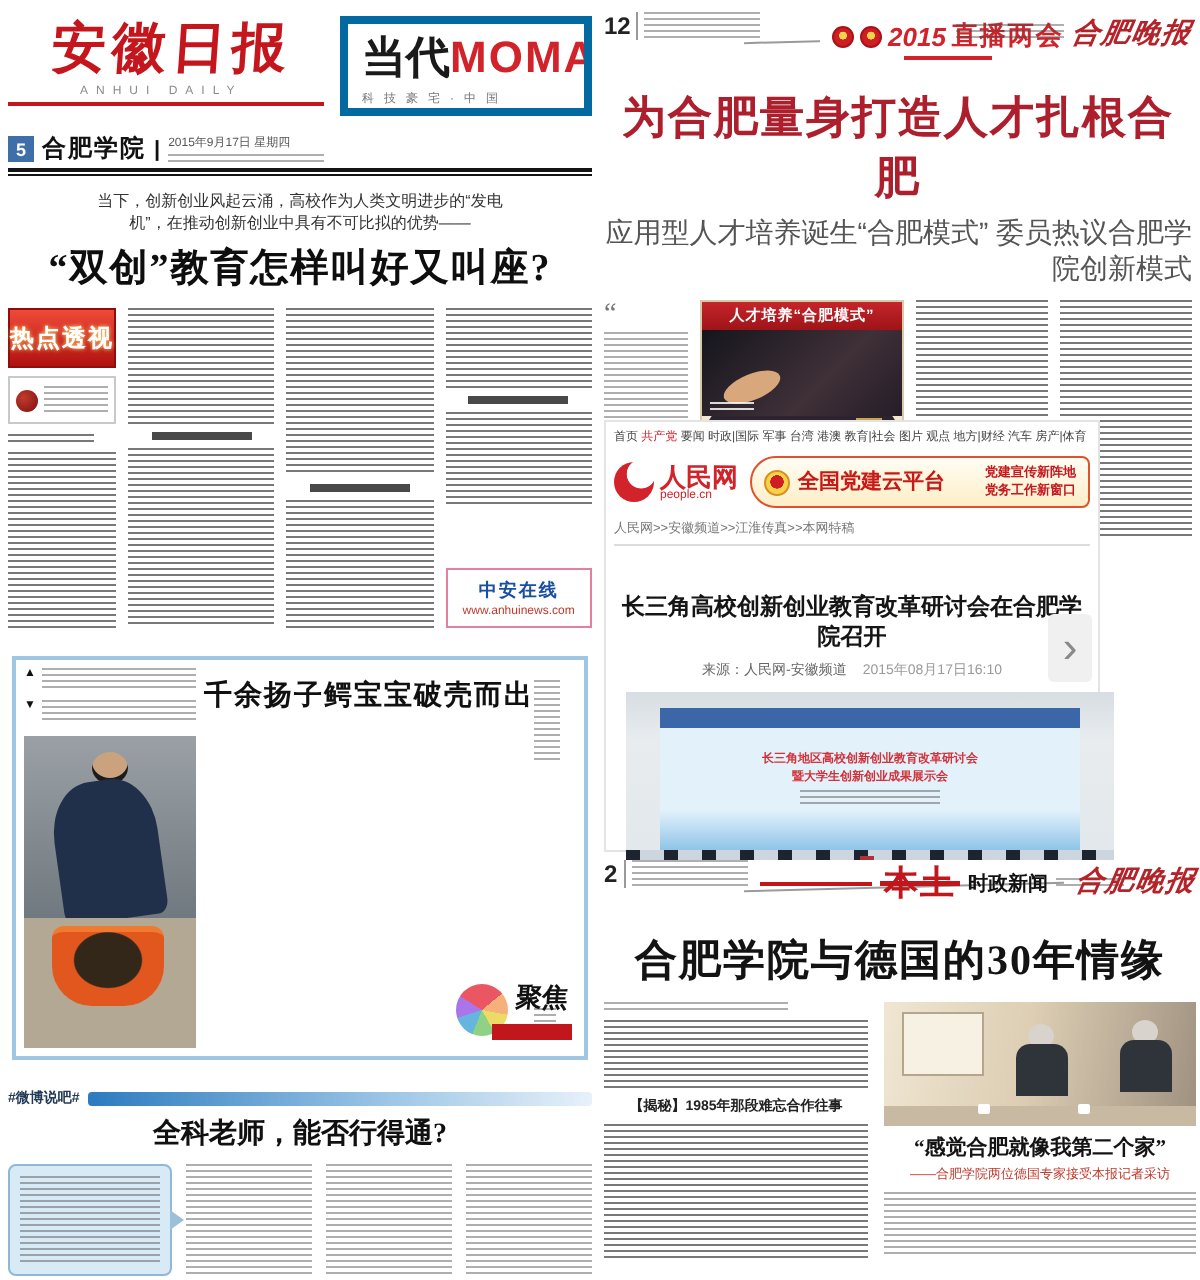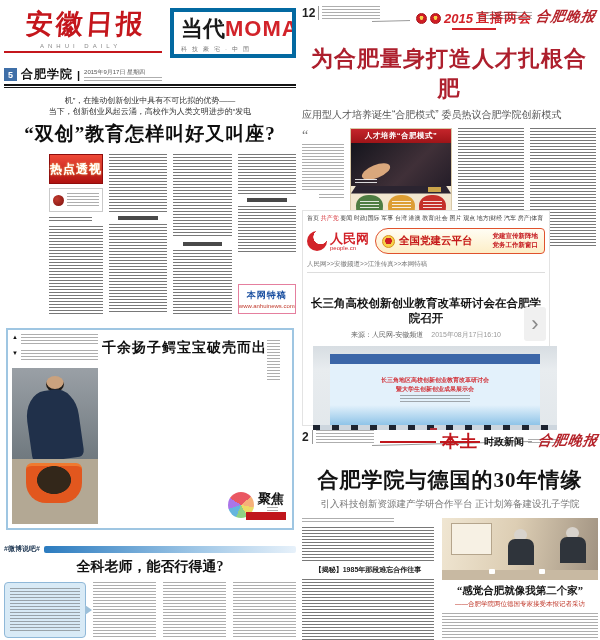--- a/index.html
+++ b/index.html
@@ -30,21 +30,21 @@
   .pageno-blue { width:13px; height:13px; background:#3f6fa8; color:#fff; font-weight:bold; font-size:9px; display:flex; align-items:center; justify-content:center; }
   .sec-name { font-family:"Liberation Serif",serif; font-weight:bold; font-size:12px; color:#111; letter-spacing:1px; }
   .sec-div { color:#111; font-weight:bold; font-size:11px; }
   .dateline-wrap { display:flex; flex-direction:column; gap:2px; }
   .dateline { font-size:6px; color:#555; line-height:6px; }
   .double-rule { margin-top:2px; height:4px; border-top:2px solid #141414; border-bottom:1px solid #141414; }
   .intro { margin-top:7px; text-align:center; font-size:8px; color:#333; line-height:11px; }
   .ah-headline { font-family:"Liberation Serif",serif; font-weight:900; font-size:19px; color:#0e0e0e; text-align:center; margin-top:4px; letter-spacing:1px; }
   .ah-cols { display:flex; gap:6px; margin-top:7px; height:160px; }
   .ah-cols .col { flex:1; display:flex; flex-direction:column; }
-  .colA { flex:0 0 54px !important;margin-left:45px; }
+  .colA { flex:0 0 54px !important; }
   .hotspot { height:30px; background:linear-gradient(180deg,#ef4a38,#b01210); border:1px solid #8f0d0c; color:#fff; font-family:"Liberation Serif",serif; font-weight:bold; font-size:12px; letter-spacing:1px; display:flex; align-items:center; justify-content:center; text-shadow:0 0 2px #ffe27a; }
   .weibo-badge { margin-top:4px; height:24px; border:1px solid #c9c9c9; display:flex; align-items:center; gap:3px; padding:2px 3px; }
   .wb-circle { width:11px; height:11px; border-radius:50%; background:radial-gradient(circle at 35% 35%, #c23a2e, #7c100d); flex:0 0 auto; }
   .zhongan { margin-top:auto; border:1px solid #e57f9e; height:30px; display:flex; flex-direction:column; align-items:center; justify-content:center; gap:1px; }
   .zhongan-name { font-weight:bold; font-size:9px; color:#1a4fa0; letter-spacing:1px; }
   .zhongan-url { font-size:6px; color:#c0392b; }
 
   
   .gator { left:6px; top:328px; width:288px; height:202px; border:2px solid #9fc6e2; padding:4px; }
   .gator-left { position:absolute; left:4px; top:4px; width:86px; bottom:4px; display:flex; flex-direction:column; }
@@ -86,21 +86,21 @@
   .et-headlines-box { border-left:1px solid #999; padding-left:3px; }
   .swoosh { position:absolute; left:70px; right:66px; top:13px; height:1px; background:#9a9a9a; transform:rotate(-1.5deg); }
   .live-banner { position:absolute; left:108px; top:3px; background:#fff; padding:0 6px; display:flex; align-items:center; gap:3px; }
   .emblem { width:11px; height:11px; border-radius:50%; background:radial-gradient(circle at 50% 42%, #f6d24a 0 28%, #cf1d24 30%); border:1px solid #a81218; }
   .live-year { font-style:italic; font-weight:900; font-size:13px; color:#d2232a; }
   .live-text { font-weight:900; font-size:13px; color:#d2232a; letter-spacing:1px; }
   .live-underline { position:absolute; left:150px; top:22px; width:44px; height:2px; background:#d2232a; }
   .paper-script { position:absolute; right:0; top:2px; font-family:"Liberation Serif",serif; font-style:italic; font-weight:900; font-size:14px; color:#b5232a; transform:skewX(-10deg); letter-spacing:1px; }
   .et-tiny { position:absolute; right:64px; top:6px; width:54px; height:8px; }
   .et-headline { font-family:"Liberation Serif",serif; font-weight:900; font-size:22px; letter-spacing:1px; color:#ad1f2d; text-align:center; margin-top:8px; }
-  .et-subhead { font-size:10px; color:#555; text-align:left; margin-top:4px; }
+  .et-subhead { font-size:14px; color:#555; text-align:right; margin-top:4px; }
   .et-body { display:flex; gap:6px; margin-top:6px; height:118px; }
   .quote-strip { flex:0 0 42px; display:flex; flex-direction:column; gap:4px; padding-top:4px; }
   .quote-mark { font-family:"Liberation Serif",serif; font-size:14px; color:#777; line-height:8px; }
   .infographic { flex:0 0 102px; border:1px solid #d8c9a8; background:#f2e7d0; display:flex; flex-direction:column; }
   .info-title { height:15px; background:linear-gradient(180deg,#c5252b,#9e1418); color:#fff; font-weight:bold; font-size:7.5px; display:flex; align-items:center; justify-content:center; letter-spacing:.5px; }
   .info-photo { height:44px; position:relative; background:linear-gradient(135deg,#15151d,#403038 60%,#241d28); }
   .hand { position:absolute; left:10px; bottom:8px; width:30px; height:13px; background:#d9a77c; border-radius:50%; transform:rotate(-22deg); }
   .info-photo .tl.white { position:absolute; left:4px; bottom:2px; width:22px; height:5px; }
   .podium { height:8px; background:#2b2430; clip-path:polygon(5% 0,95% 0,100% 100%,0 100%); position:relative; }
   .gold-tag { position:absolute; right:10px; top:1px; width:13px; height:5px; background:#caa44a; }
@@ -190,22 +190,22 @@
       <span class="pageno-blue">5</span>
       <span class="sec-name serif">合肥学院</span>
       <span class="sec-div">|</span>
       <div class="dateline-wrap">
         <span class="dateline">2015年9月17日 星期四</span>
         <div class="tl light" style="width:78px;height:4px"></div>
       </div>
     </div>
     <div class="double-rule"></div>
     <div class="intro">
+      <div>当下，创新创业风起云涌，高校作为人类文明进步的“发电</div>
       <div>机”，在推动创新创业中具有不可比拟的优势——</div>
-      <div>当下，创新创业风起云涌，高校作为人类文明进步的“发电</div>
     </div>
     <h1 class="ah-headline">“双创”教育怎样叫好又叫座?</h1>
     <div class="ah-cols">
       <div class="col colA">
         <div class="hotspot serif">热点透视</div>
         <div class="weibo-badge">
           <span class="wb-circle"></span>
           <div class="tl light" style="flex:1;height:14px"></div>
         </div>
         <div class="tl" style="width:80%;height:4px;margin-top:5px"></div>
@@ -219,21 +219,21 @@
       <div class="col">
         <div class="tl" style="height:84px"></div>
         <div class="subbar"></div>
         <div class="tl" style="flex:1"></div>
       </div>
       <div class="col">
         <div class="tl" style="height:40px"></div>
         <div class="subbar"></div>
         <div class="tl" style="height:48px"></div>
         <div class="zhongan">
-          <span class="zhongan-name">本网特稿</span>
+          <span class="zhongan-name">中安在线</span>
           <span class="zhongan-url">www.anhuinews.com</span>
         </div>
       </div>
     </div>
   </section>
 
   <section class="gator">
     <div class="gator-left">
       <div class="cap-item">
         <span class="cap-mark">▲</span>
@@ -401,21 +401,20 @@
       <div class="swoosh"></div>
       <div class="eb-logo-wrap">
         <div class="eb-rule"></div>
         <span class="eb-logo-main">本土</span>
         <span class="eb-logo-sub">时政新闻</span>
         <div class="tl light" style="width:34px;height:5px"></div>
       </div>
       <div class="paper-script">合肥晚报</div>
     </div>
     <div class="eb-headline">合肥学院与德国的30年情缘</div>
-    <div class="eb-subhead">引入科技创新资源建产学研合作平台 正计划筹备建设孔子学院</div>
     <div class="eb-body">
       <div class="eb-left">
         <div class="tl light" style="width:70%;height:4px"></div>
         <div class="tl" style="height:34px;margin-top:5px"></div>
         <div class="reveal">【揭秘】1985年那段难忘合作往事</div>
         <div class="tl" style="flex:1"></div>
       </div>
       <div class="eb-right">
         <div class="de-photo">
           <div class="window"></div>

